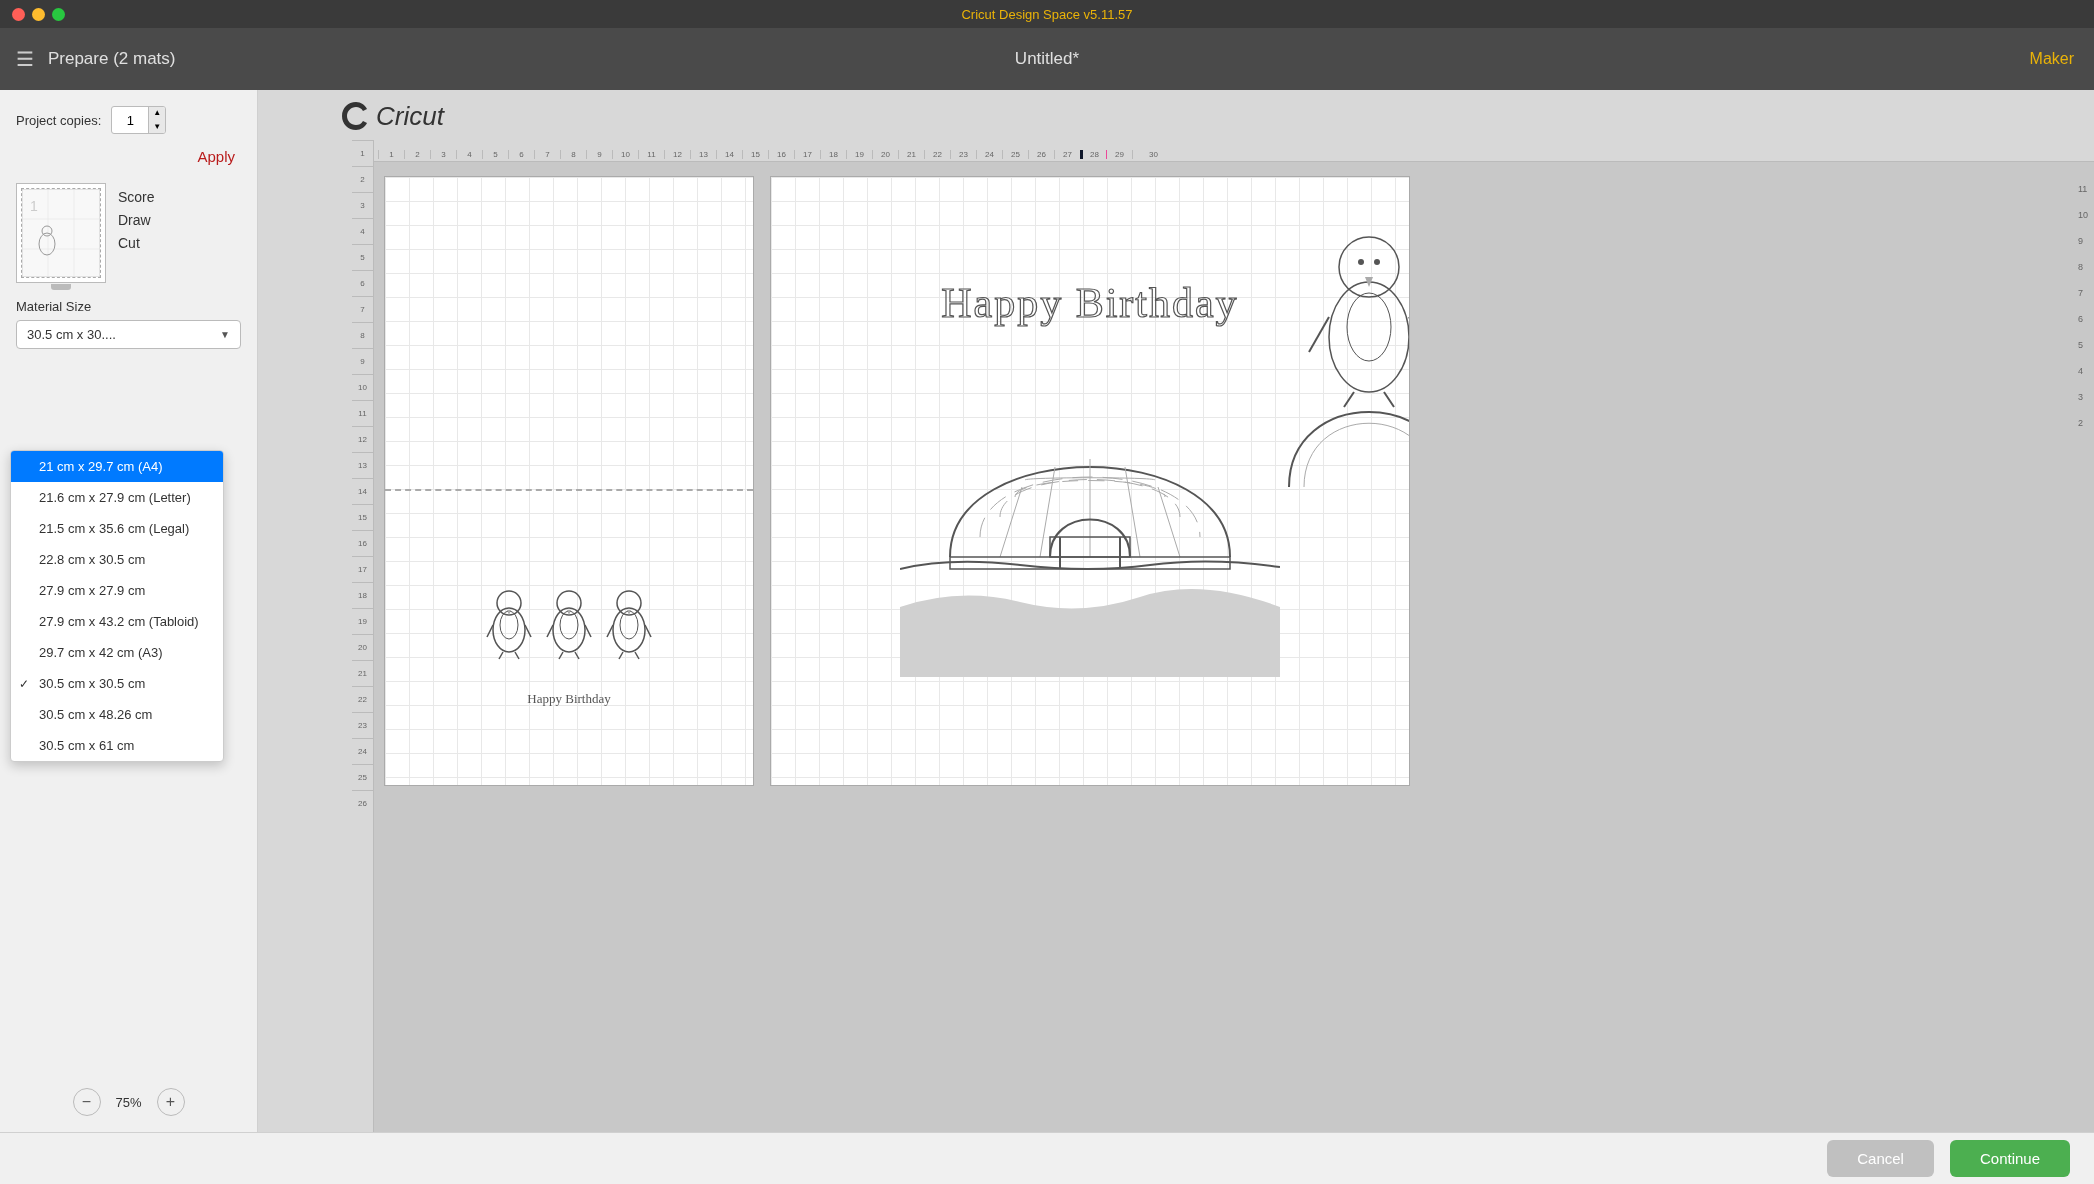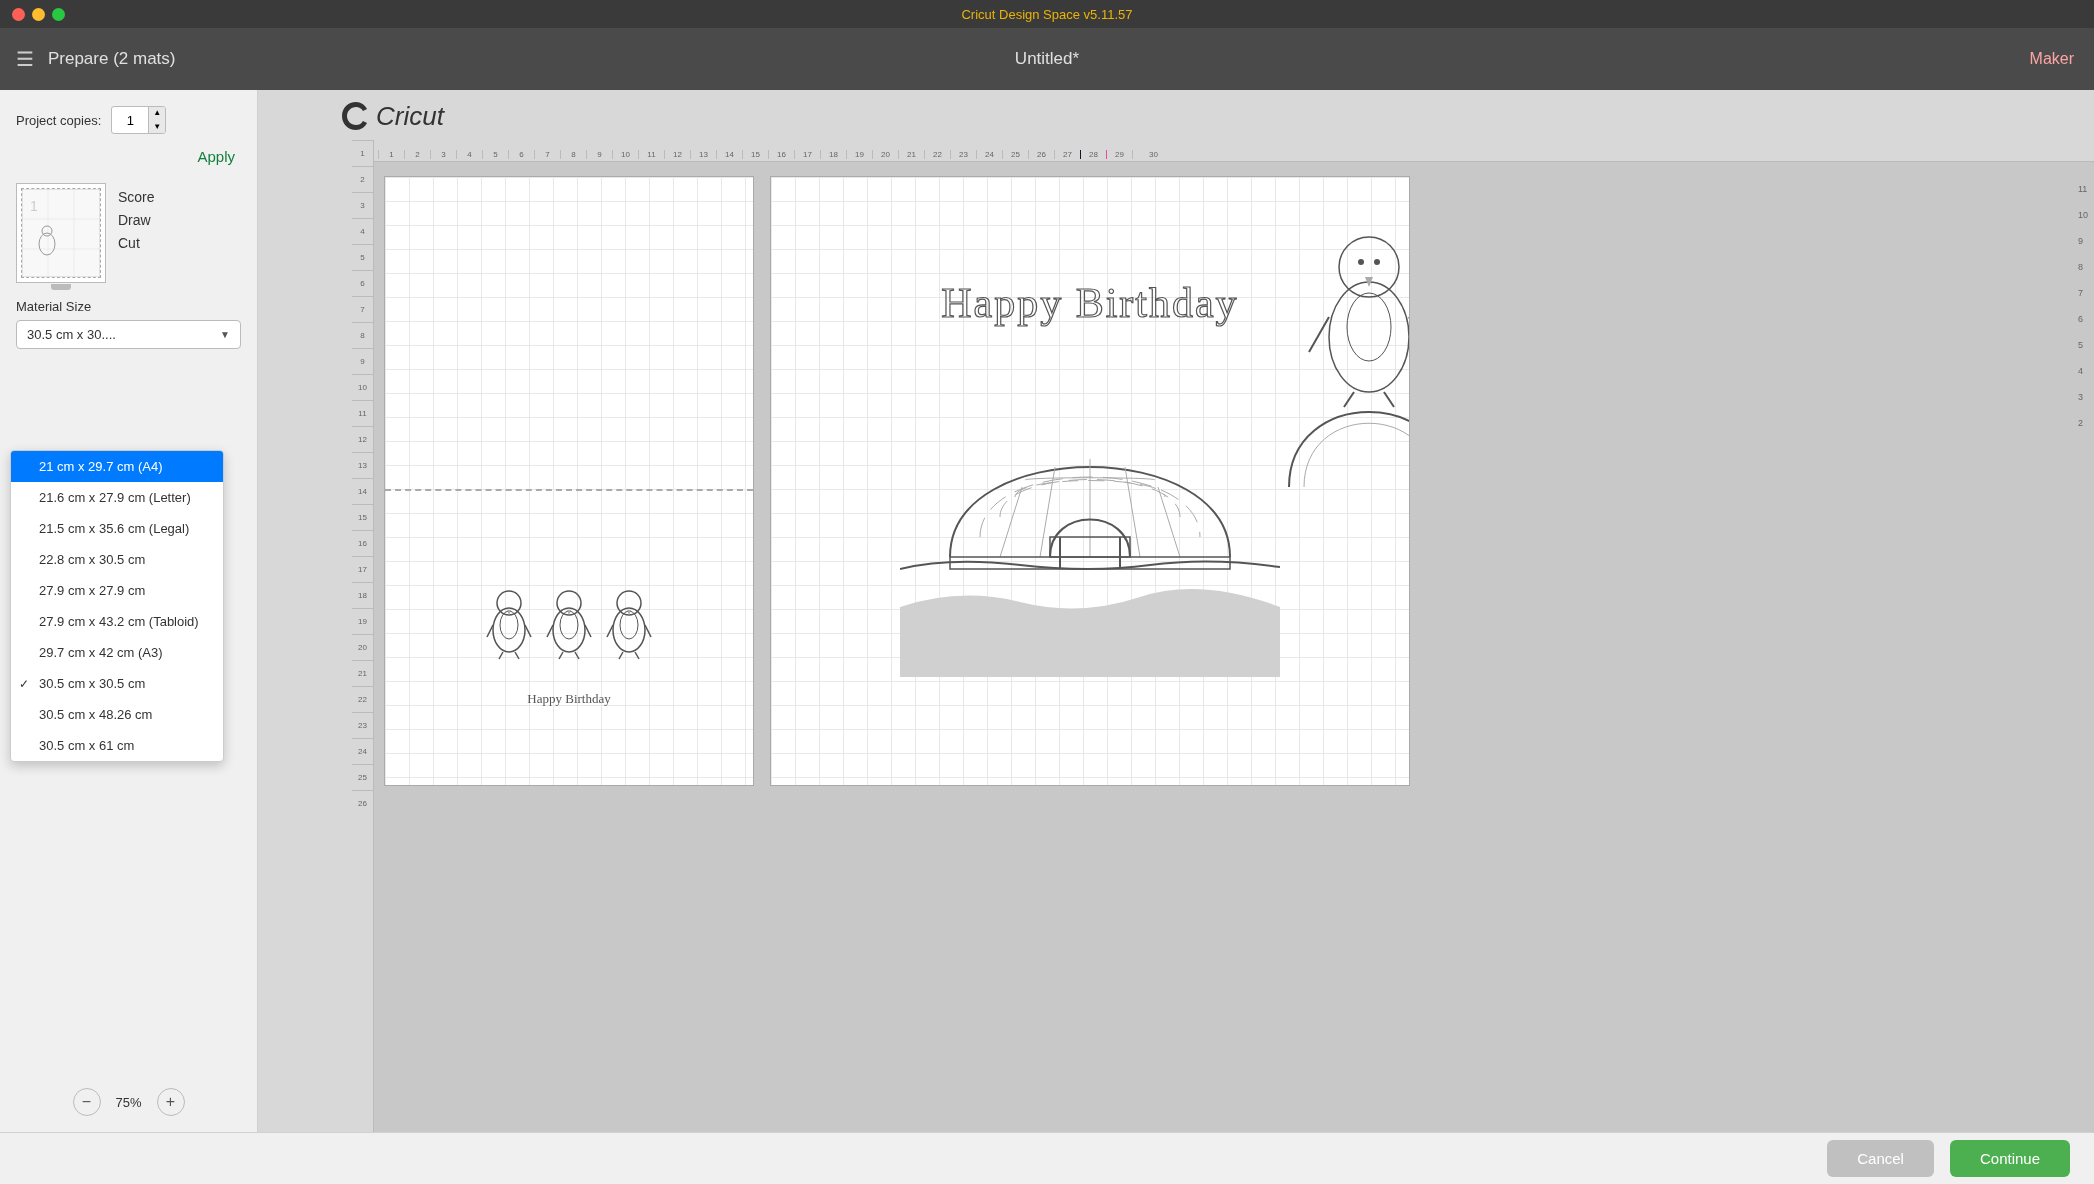--- a/index.html
+++ b/index.html
@@ -57,21 +57,21 @@
     .toolbar-center {
       position: absolute;
       left: 50%;
       transform: translateX(-50%);
       color: #e0e0e0;
       font-size: 17px;
     }
     .toolbar-right {
       position: absolute;
       right: 20px;
-      color: #fca5a5;
+      color: #eab308;
       font-size: 16px;
     }
 
     
     .main-layout {
       display: flex;
       height: calc(1184px - 28px - 62px - 52px);
     }
 
     
@@ -135,21 +135,21 @@
     }
 
     .apply-row {
       display: flex;
       justify-content: flex-end;
       margin-bottom: 16px;
     }
     .apply-btn {
       background: transparent;
       border: none;
-      color: #15803d;
+      color: #b91c1c;
       font-size: 15px;
       cursor: pointer;
       font-weight: 500;
       padding: 2px 6px;
     }
 
     
     .mat-preview-container {
       display: flex;
       align-items: flex-start;
@@ -446,21 +446,21 @@
         <span style="font-size:8px;color:#666;min-width:26px;text-align:center;border-left:1px solid #bbb;">18</span>
         <span style="font-size:8px;color:#666;min-width:26px;text-align:center;border-left:1px solid #bbb;">19</span>
         <span style="font-size:8px;color:#666;min-width:26px;text-align:center;border-left:1px solid #bbb;">20</span>
         <span style="font-size:8px;color:#666;min-width:26px;text-align:center;border-left:1px solid #bbb;">21</span>
         <span style="font-size:8px;color:#666;min-width:26px;text-align:center;border-left:1px solid #bbb;">22</span>
         <span style="font-size:8px;color:#666;min-width:26px;text-align:center;border-left:1px solid #bbb;">23</span>
         <span style="font-size:8px;color:#666;min-width:26px;text-align:center;border-left:1px solid #bbb;">24</span>
         <span style="font-size:8px;color:#666;min-width:26px;text-align:center;border-left:1px solid #bbb;">25</span>
         <span style="font-size:8px;color:#666;min-width:26px;text-align:center;border-left:1px solid #bbb;">26</span>
         <span style="font-size:8px;color:#666;min-width:26px;text-align:center;border-left:1px solid #bbb;">27</span>
-        <span style="font-size:8px;color:#666;min-width:26px;text-align:center;border-left:1px solid #0f172a;">28</span>
+        <span style="font-size:8px;color:#666;min-width:26px;text-align:center;border-left:3px solid #0f172a;">28</span>
         <span style="font-size:8px;color:#666;min-width:26px;text-align:center;border-left:1px solid #ec4899;">29</span>
         <span style="font-size:8px;color:#666;min-width:26px;text-align:right;border-left:1px solid #bbb;">30</span>
       </div>
     </div>
 
     <div style="position:absolute;top:50px;left:94px;width:22px;bottom:0;background:#d8d8d8;border-right:1px solid #bbb;display:flex;flex-direction:column;overflow:hidden;">
       <span style="font-size:8px;color:#666;height:26px;display:flex;align-items:center;justify-content:center;border-top:1px solid #bbb;">1</span>
       <span style="font-size:8px;color:#666;height:26px;display:flex;align-items:center;justify-content:center;border-top:1px solid #bbb;">2</span>
       <span style="font-size:8px;color:#666;height:26px;display:flex;align-items:center;justify-content:center;border-top:1px solid #bbb;">3</span>
       <span style="font-size:8px;color:#666;height:26px;display:flex;align-items:center;justify-content:center;border-top:1px solid #bbb;">4</span>

